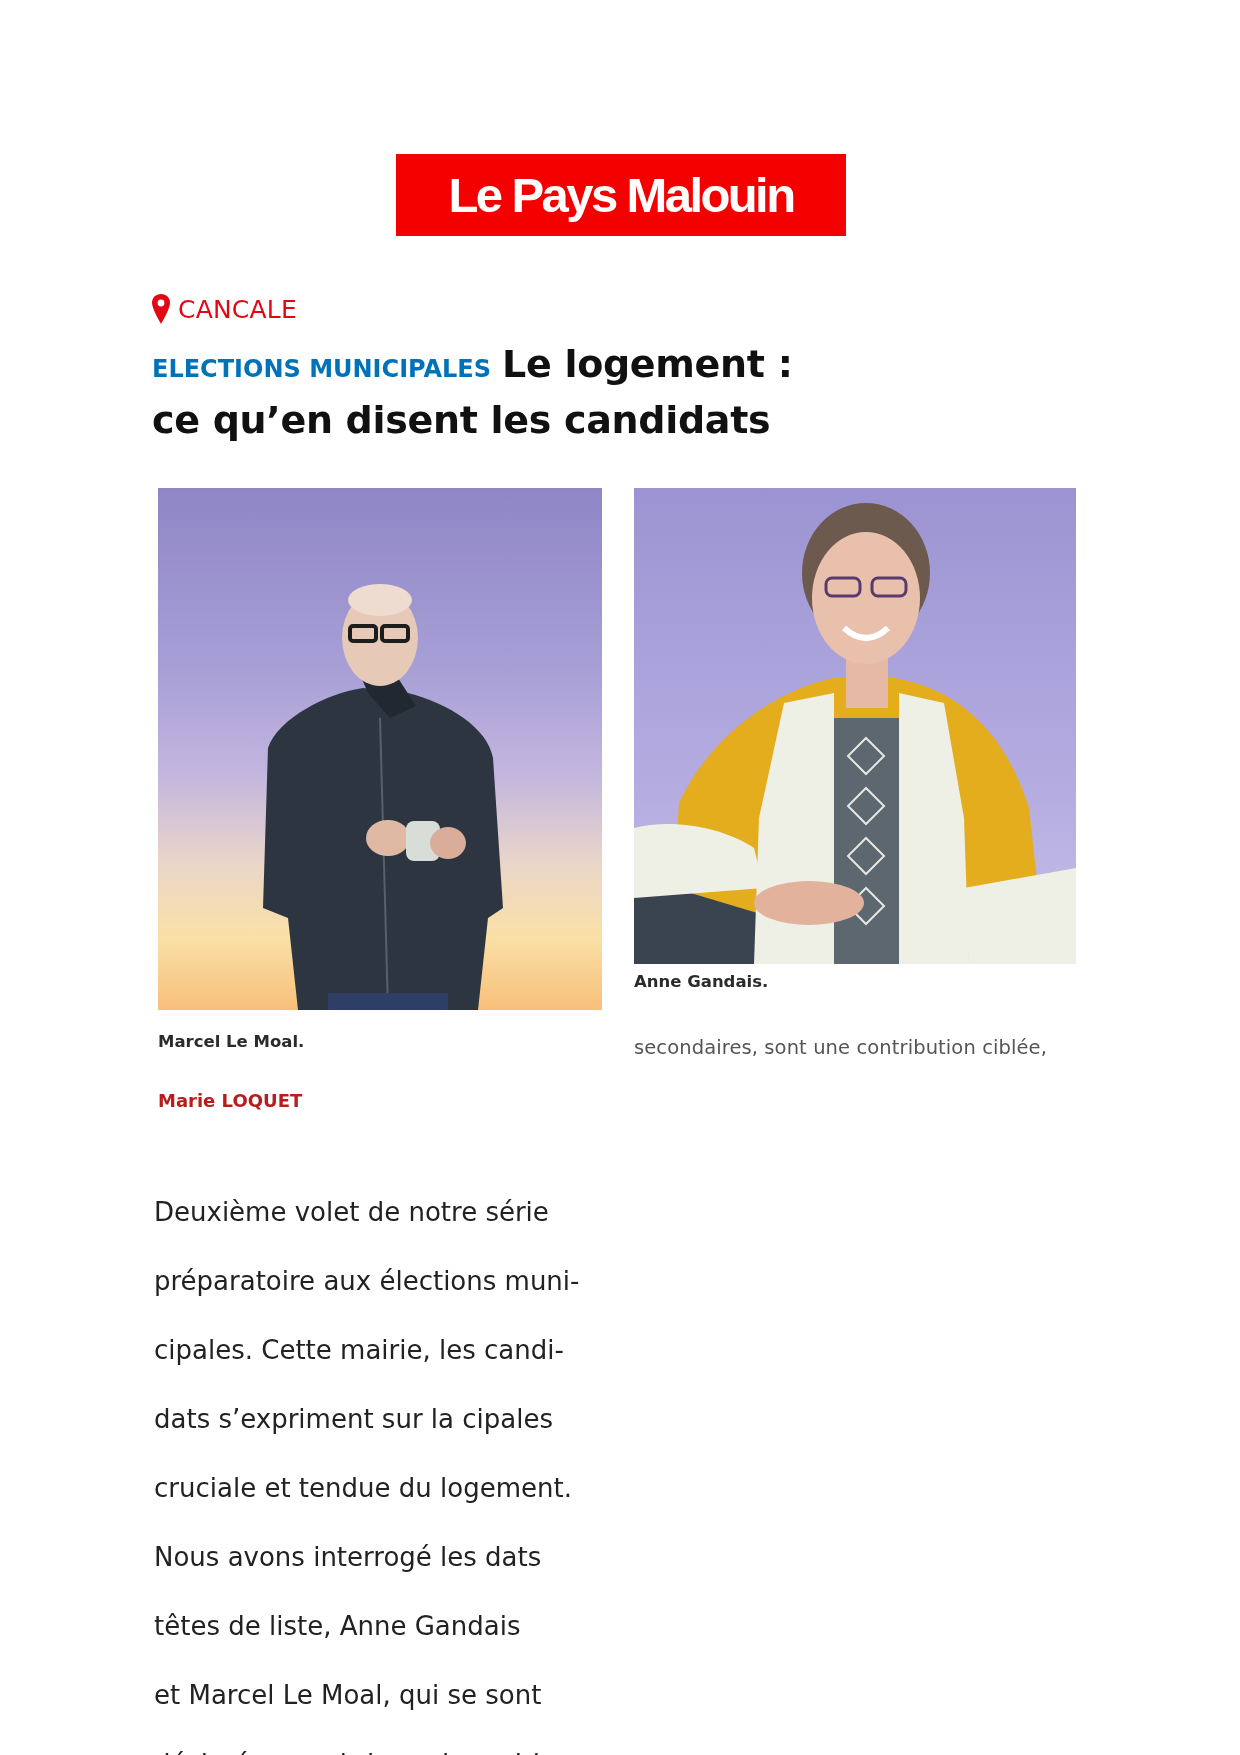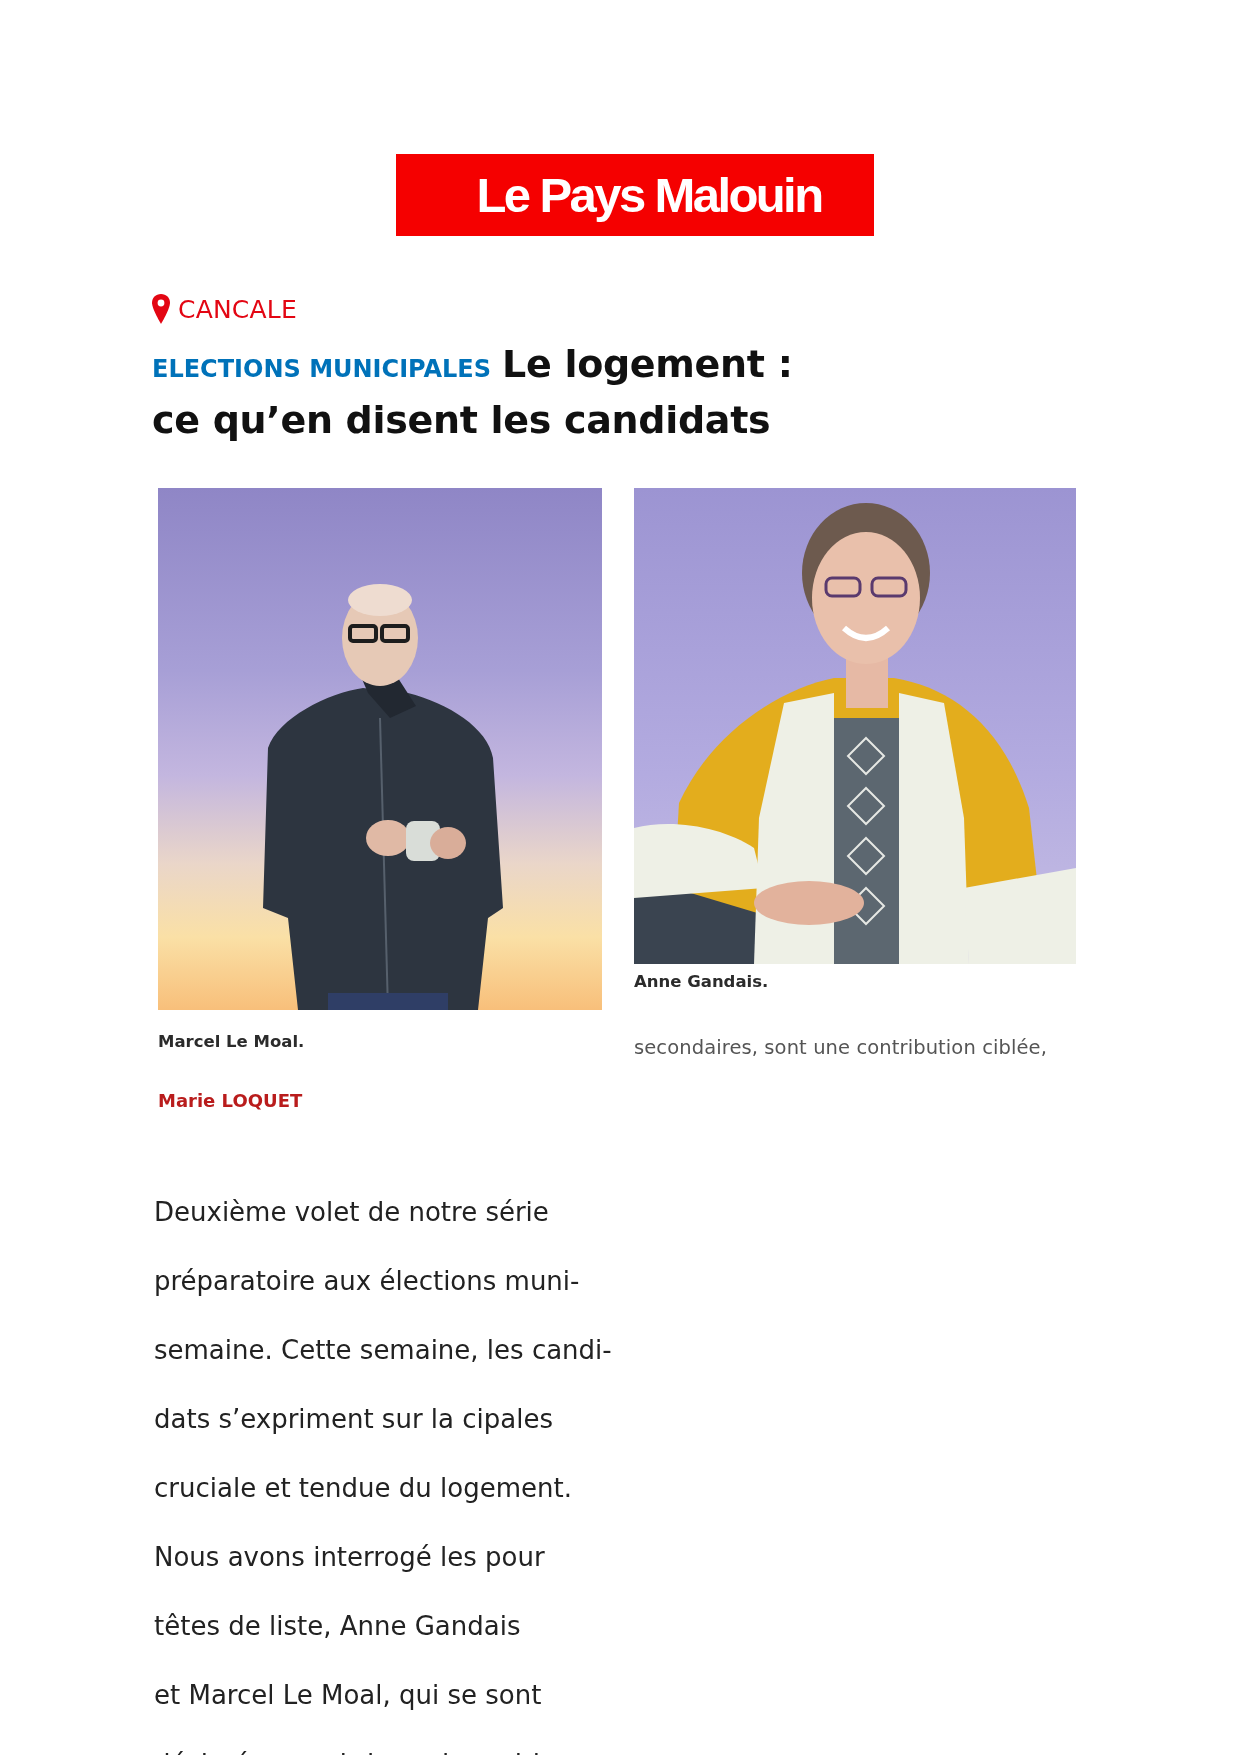--- a/index.html
+++ b/index.html
@@ -10,21 +10,21 @@
       overflow: hidden;
       font-family: "DejaVu Sans", sans-serif;
       color: #1a1a1a;
     }
     .abs { position: absolute; }
 
     
     .logo {
       left: 396px; top: 154px; width: 450px; height: 82px;
       background: #f50000;
-      display: flex; align-items: center; justify-content: center; padding-left: 28px;
+      display: flex; align-items: center; justify-content: center;
     }
     .logo span {
       color: #ffffff;
       font-family: "Liberation Sans", sans-serif;
       font-weight: bold;
       font-size: 49px;
       letter-spacing: -2.6px;
       white-space: nowrap;
     }
 
@@ -178,21 +178,21 @@
 <div class="abs caption cap-marcel">Marcel Le Moal.</div>
 <div class="abs caption cap-anne">Anne Gandais.</div>
 
 <div class="abs continued">secondaires, sont une contribution ciblée,</div>
 
 <div class="abs byline">Marie LOQUET</div>
 
 <div class="abs lead">
   <div>Deuxième volet de notre série</div>
   <div>préparatoire aux élections muni-</div>
-  <div>semaine. Cette semaine, les candi-</div>
+  <div>cipales. Cette mairie, les candi-</div>
   <div>dats s’expriment sur la cipales</div>
   <div>cruciale et tendue du logement.</div>
-  <div>Nous avons interrogé les pour</div>
+  <div>Nous avons interrogé les dats</div>
   <div>têtes de liste, Anne Gandais</div>
   <div>et Marcel Le Moal, qui se sont</div>
   <div>déclarés pour briguer la mairie</div>
   
 </div>
 
 </body></html>

